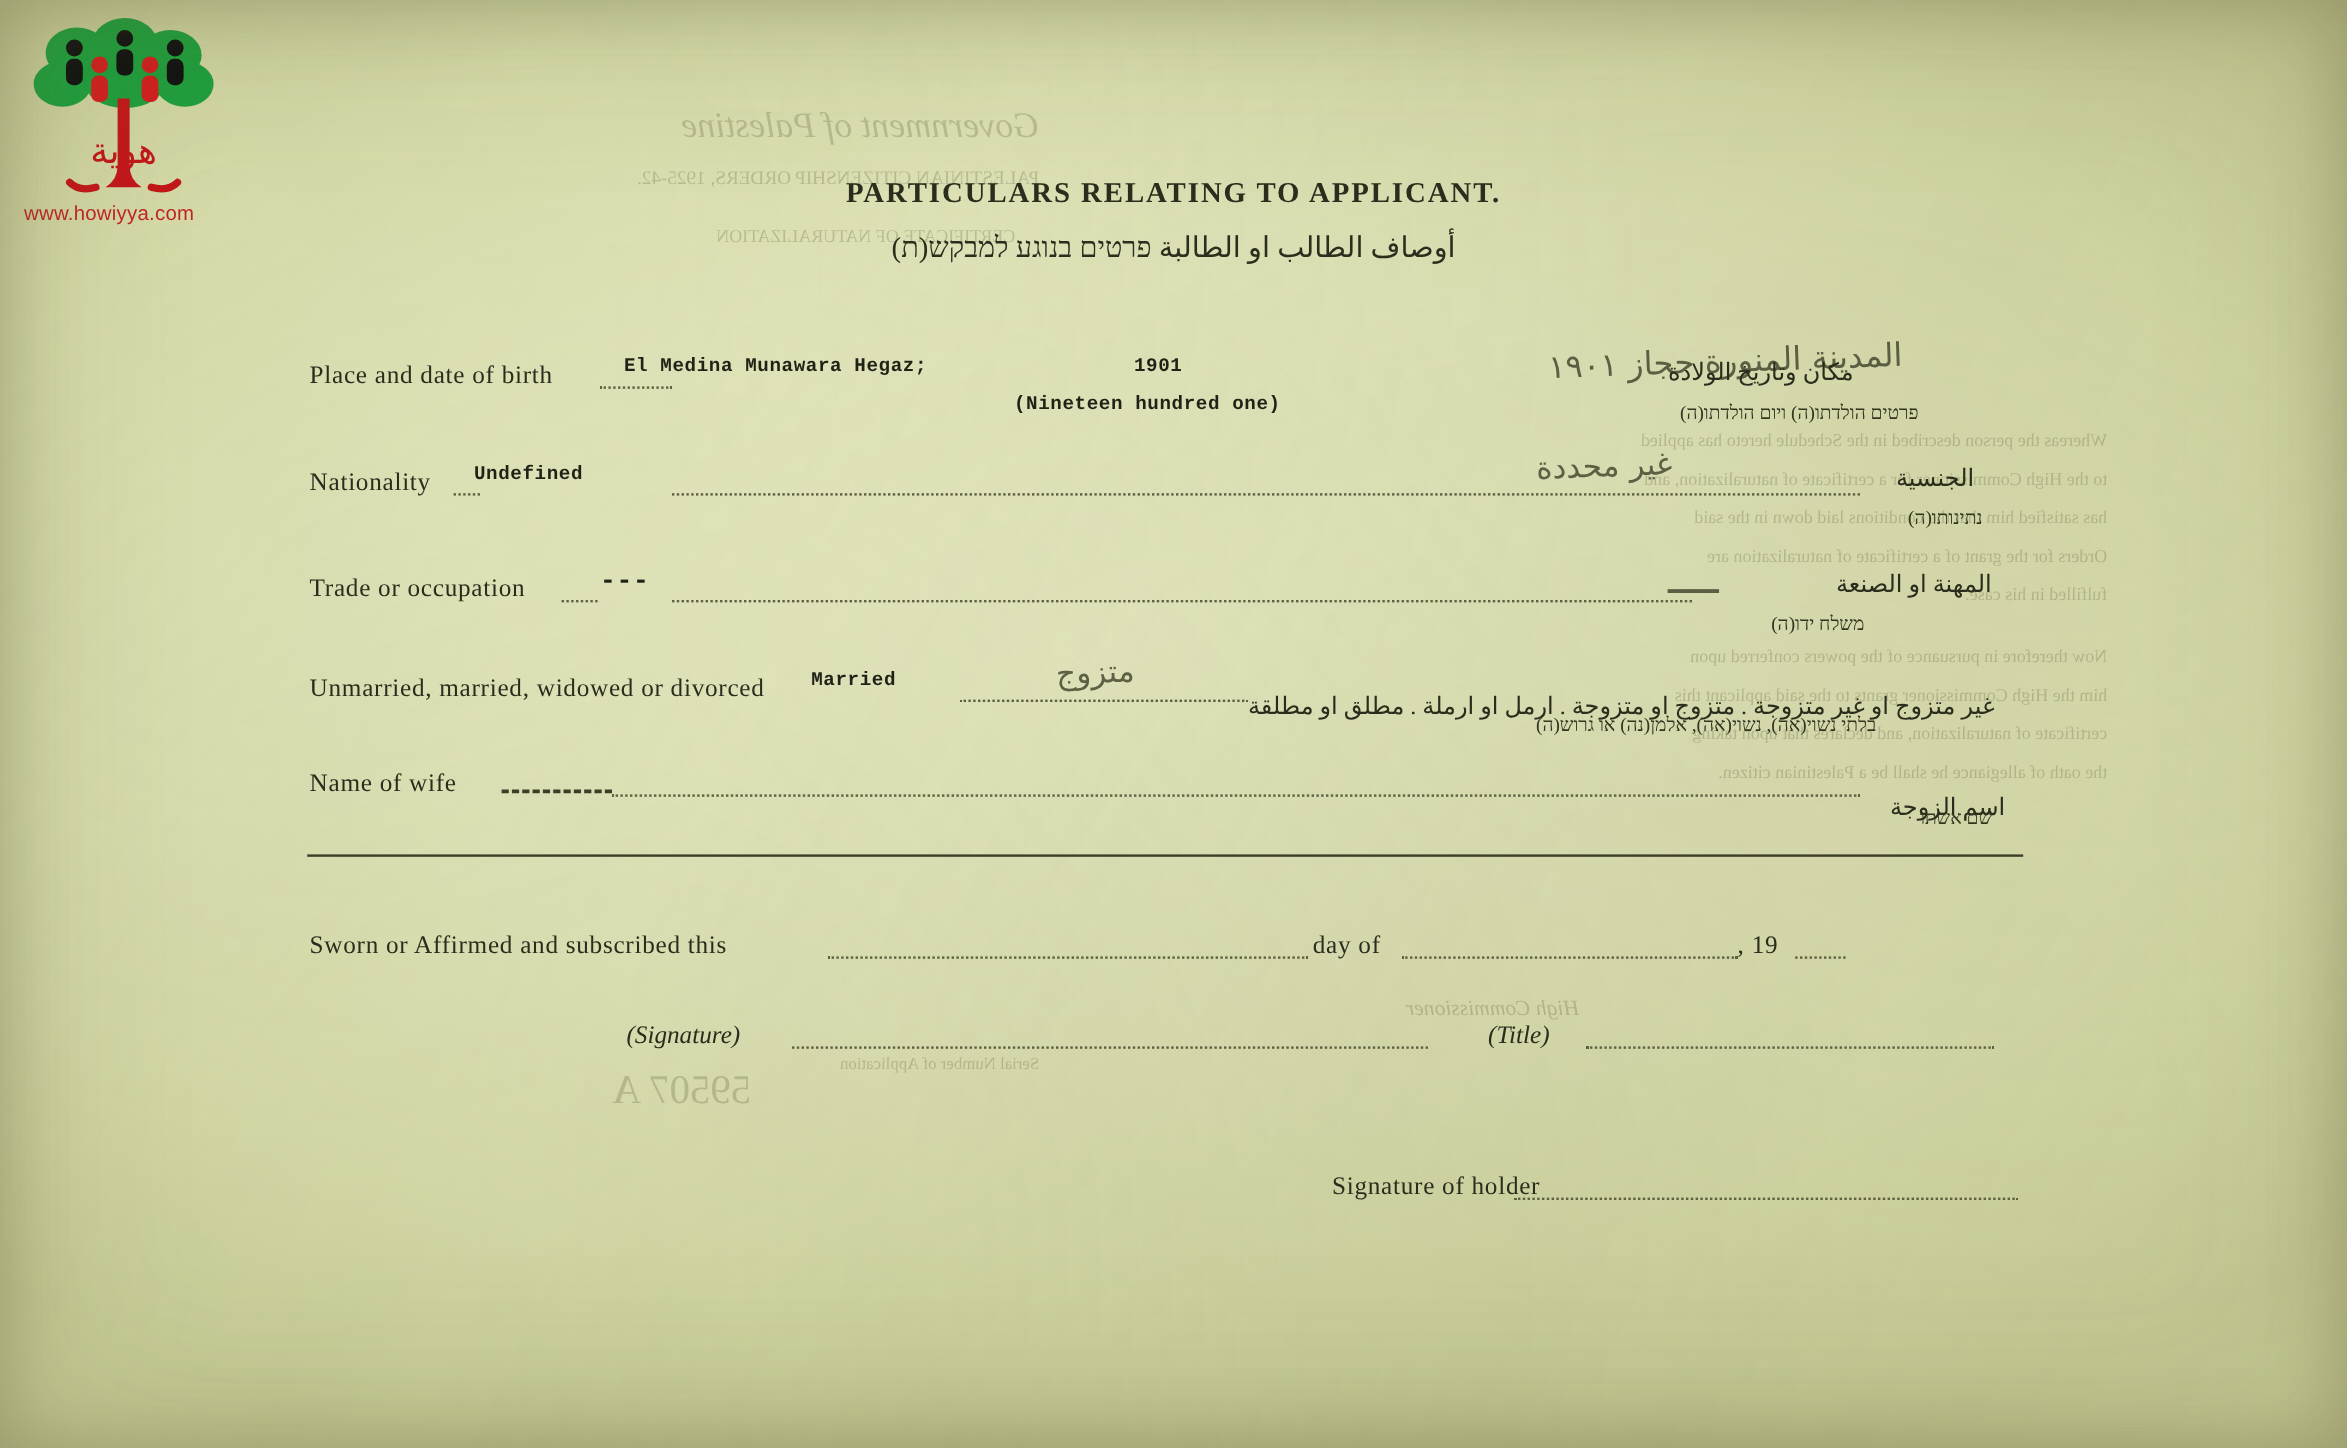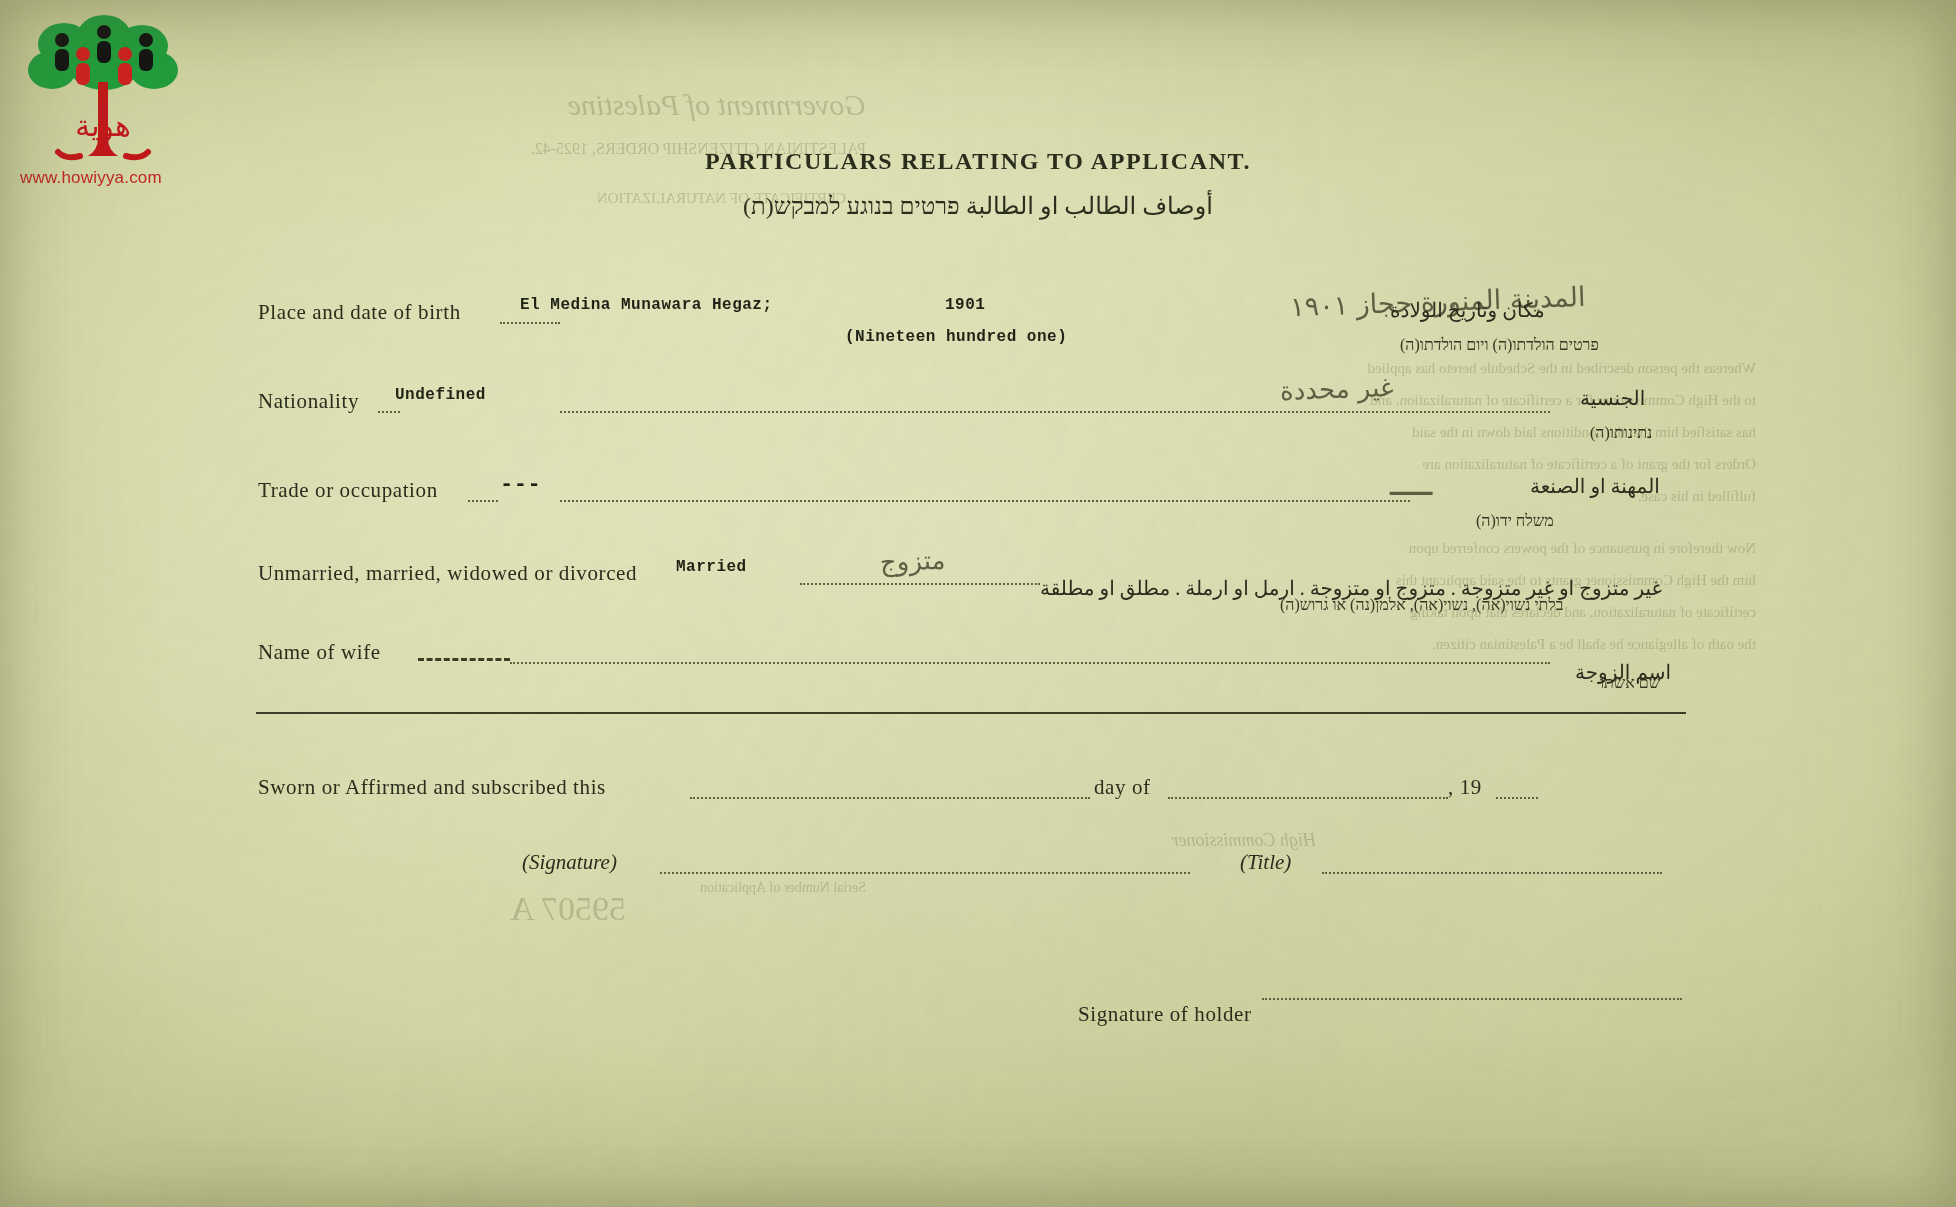--- a/index.html
+++ b/index.html
@@ -239,21 +239,21 @@
     <div class="abs lbl-en" style="left:1094px; top:775px;">day of</div>
     <div class="abs dotline" style="left:1168px; top:797px; width:280px;"></div>
     <div class="abs lbl-en" style="left:1448px; top:775px;">, 19</div>
     <div class="abs dotline" style="left:1496px; top:797px; width:42px;"></div>
 
     <div class="abs ital" style="left:522px; top:850px;">(Signature)</div>
     <div class="abs dotline" style="left:660px; top:872px; width:530px;"></div>
     <div class="abs ital" style="left:1240px; top:850px;">(Title)</div>
     <div class="abs dotline" style="left:1322px; top:872px; width:340px;"></div>
 
-    <div class="abs lbl-en" style="left:1078px; top:976px;margin-top:26px;">Signature of holder</div>
+    <div class="abs lbl-en" style="left:1110px; top:976px;">Signature of holder</div>
     <div class="abs dotline" style="left:1262px; top:998px; width:420px;"></div>
 
   </div>
 
   <div id="watermark">
     <svg width="170" height="160" viewBox="0 0 170 160">
 
       <g>
         <ellipse cx="46" cy="34" rx="26" ry="21" fill="#1f9e3d"></ellipse>
         <ellipse cx="86" cy="26" rx="27" ry="21" fill="#1f9e3d"></ellipse>

